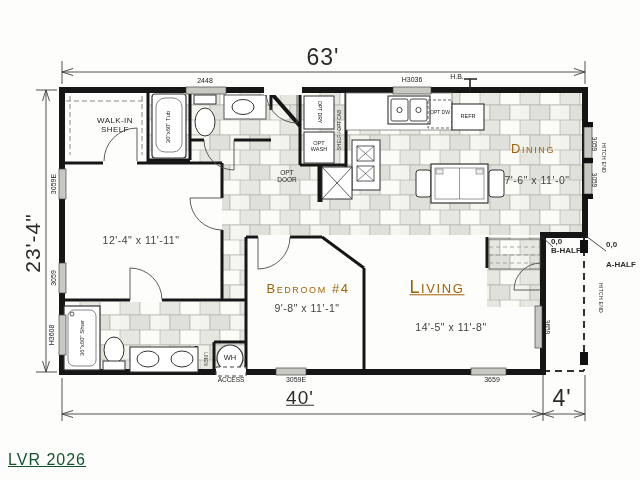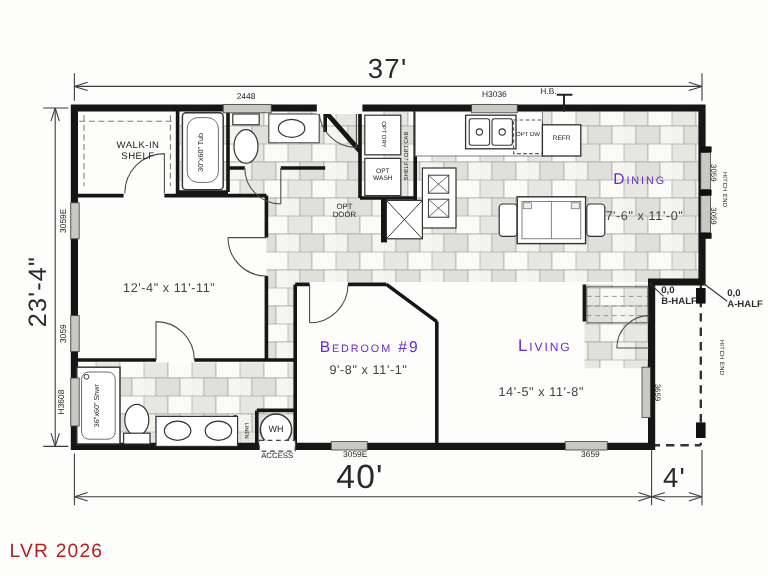--- a/index.html
+++ b/index.html
@@ -4,27 +4,27 @@
 <style>
   html,body{margin:0;padding:0;background:#fff;}
   #canvas{position:relative;width:640px;height:480px;background:#fdfdfc;overflow:hidden;
           font-family:"Liberation Sans",sans-serif;}
   svg{position:absolute;left:0;top:0;}
   .lbl{position:absolute;transform:translate(-50%,-50%);white-space:nowrap;color:#2d2d2d;
        line-height:1.08;text-align:center;font-family:"Liberation Sans",sans-serif;}
   .rot-ccw{transform:translate(-50%,-50%) rotate(-90deg);}
   .rot-cw{transform:translate(-50%,-50%) rotate(90deg);}
   .wrap{white-space:normal;}
-  .room{font-variant:small-caps;letter-spacing:1.6px;color:#6d28d9;}
+  .room{font-variant:small-caps;letter-spacing:1.6px;color:#a16207;}
   .size{letter-spacing:.5px;color:#424242;}
   .dim{color:#2b2b2b;letter-spacing:1px;}
   .tiny{color:#222;}
   .blk{position:absolute;color:#2d2d2d;font-size:8px;line-height:1.15;text-align:left;
        font-family:"Liberation Sans",sans-serif;font-weight:bold;}
-  .wm{position:absolute;left:8px;top:451px;font-size:16px;color:#b91c1c;letter-spacing:1px;}
+  .wm{position:absolute;left:8px;top:451px;font-size:16px;color:#14532d;letter-spacing:1px;text-decoration:underline;}
 </style>
 </head>
 <body>
 
 <div id="canvas">
 
   <svg width="640" height="480" viewBox="0 0 640 480">
     <defs>
       <pattern id="tile" width="40" height="30" patternUnits="userSpaceOnUse">
         <rect width="40" height="30" fill="#f8f8f5"></rect>
@@ -179,29 +179,29 @@
       <path d="M62,72 H585 M62,61 V84 M585,61 V84"></path>
       <path d="M62,72 l11,-3.5 M62,72 l11,3.5 M585,72 l-11,-3.5 M585,72 l-11,3.5"></path>
       <path d="M46,90 V372 M36,90 H57 M36,372 H57"></path>
       <path d="M46,90 l-3.5,11 M46,90 l3.5,11 M46,372 l-3.5,-11 M46,372 l3.5,-11"></path>
       <path d="M62,414 H585 M62,378 V421 M543,375 V421 M585,375 V421"></path>
       <path d="M62,414 l11,-3.5 M62,414 l11,3.5 M543,414 l-11,-3.5 M543,414 l-11,3.5"></path>
       <path d="M543,414 l11,-3.5 M543,414 l11,3.5 M585,414 l-11,-3.5 M585,414 l-11,3.5"></path>
     </g>
   </svg>
 
-  <span class="lbl dim" style="left:323px;top:57px;font-size:23px;">37'</span>
+  <span class="lbl dim" style="left:323px;top:57px;font-size:23px;">63'</span>
   <span class="lbl dim rot-ccw" style="left:33px;top:243px;font-size:21px;">23'-4"</span>
-  <span class="lbl dim" style="left:300px;top:398px;font-size:28px;">40'</span>
+  <span class="lbl dim" style="left:300px;top:398px;font-size:19px;text-decoration:underline;">40'</span>
   <span class="lbl dim" style="left:562px;top:398px;font-size:23px;">4'</span>
 
   <span class="lbl size" style="left:141px;top:241px;font-size:10.5px;">12'-4" x 11'-11"</span>
-  <span class="lbl room" style="left:308px;top:289px;font-size:13px;">Bedroom #9</span>
+  <span class="lbl room" style="left:308px;top:289px;font-size:13px;">Bedroom #4</span>
   <span class="lbl size" style="left:307px;top:309px;font-size:10.5px;">9'-8" x 11'-1"</span>
-  <span class="lbl room" style="left:454px;top:288px;font-size:14px;">Living</span>
+  <span class="lbl room" style="left:437px;top:288px;font-size:18px;text-decoration:underline;">Living</span>
   <span class="lbl size" style="left:451px;top:328px;font-size:10.5px;">14'-5" x 11'-8"</span>
   <span class="lbl room" style="left:533px;top:149px;font-size:13px;">Dining</span>
   <span class="lbl size" style="left:537px;top:181px;font-size:10.5px;">7'-6" x 11'-0"</span>
   <span class="lbl tiny wrap" style="left:115px;top:126px;font-size:8px;width:54px;letter-spacing:.4px;">WALK-IN SHELF</span>
 
   <span class="lbl tiny" style="left:205px;top:81px;font-size:7px;">2448</span>
   <span class="lbl tiny" style="left:412px;top:80px;font-size:7px;">H3036</span>
   <span class="lbl tiny" style="left:457px;top:77px;font-size:7px;">H.B.</span>
   <span class="lbl tiny rot-ccw" style="left:54px;top:184px;font-size:7px;">3059E</span>
   <span class="lbl tiny rot-ccw" style="left:54px;top:278px;font-size:7px;">3059</span>
@@ -225,17 +225,17 @@
   <span class="lbl tiny rot-ccw" style="left:82px;top:338px;font-size:6px;">36"x60" Shwr</span>
   <span class="lbl tiny rot-cw" style="left:205px;top:359px;font-size:4.5px;">LINEN</span>
   <span class="lbl tiny" style="left:230px;top:358px;font-size:7.5px;">WH</span>
 
   <span class="blk" style="left:551px;top:237px;">
     <span style="display:block;">0,0</span>
     <span style="display:block;">B-HALF</span>
   </span>
   <span class="blk" style="left:606px;top:240px;">
     <span style="display:block;">0,0</span>
-    <span style="display:block;">A-HALF</span>
+    <span style="display:block;margin-top:11px;">A-HALF</span>
   </span>
 
   <span class="wm">LVR 2026</span>
 </div>
 
 </body></html>

